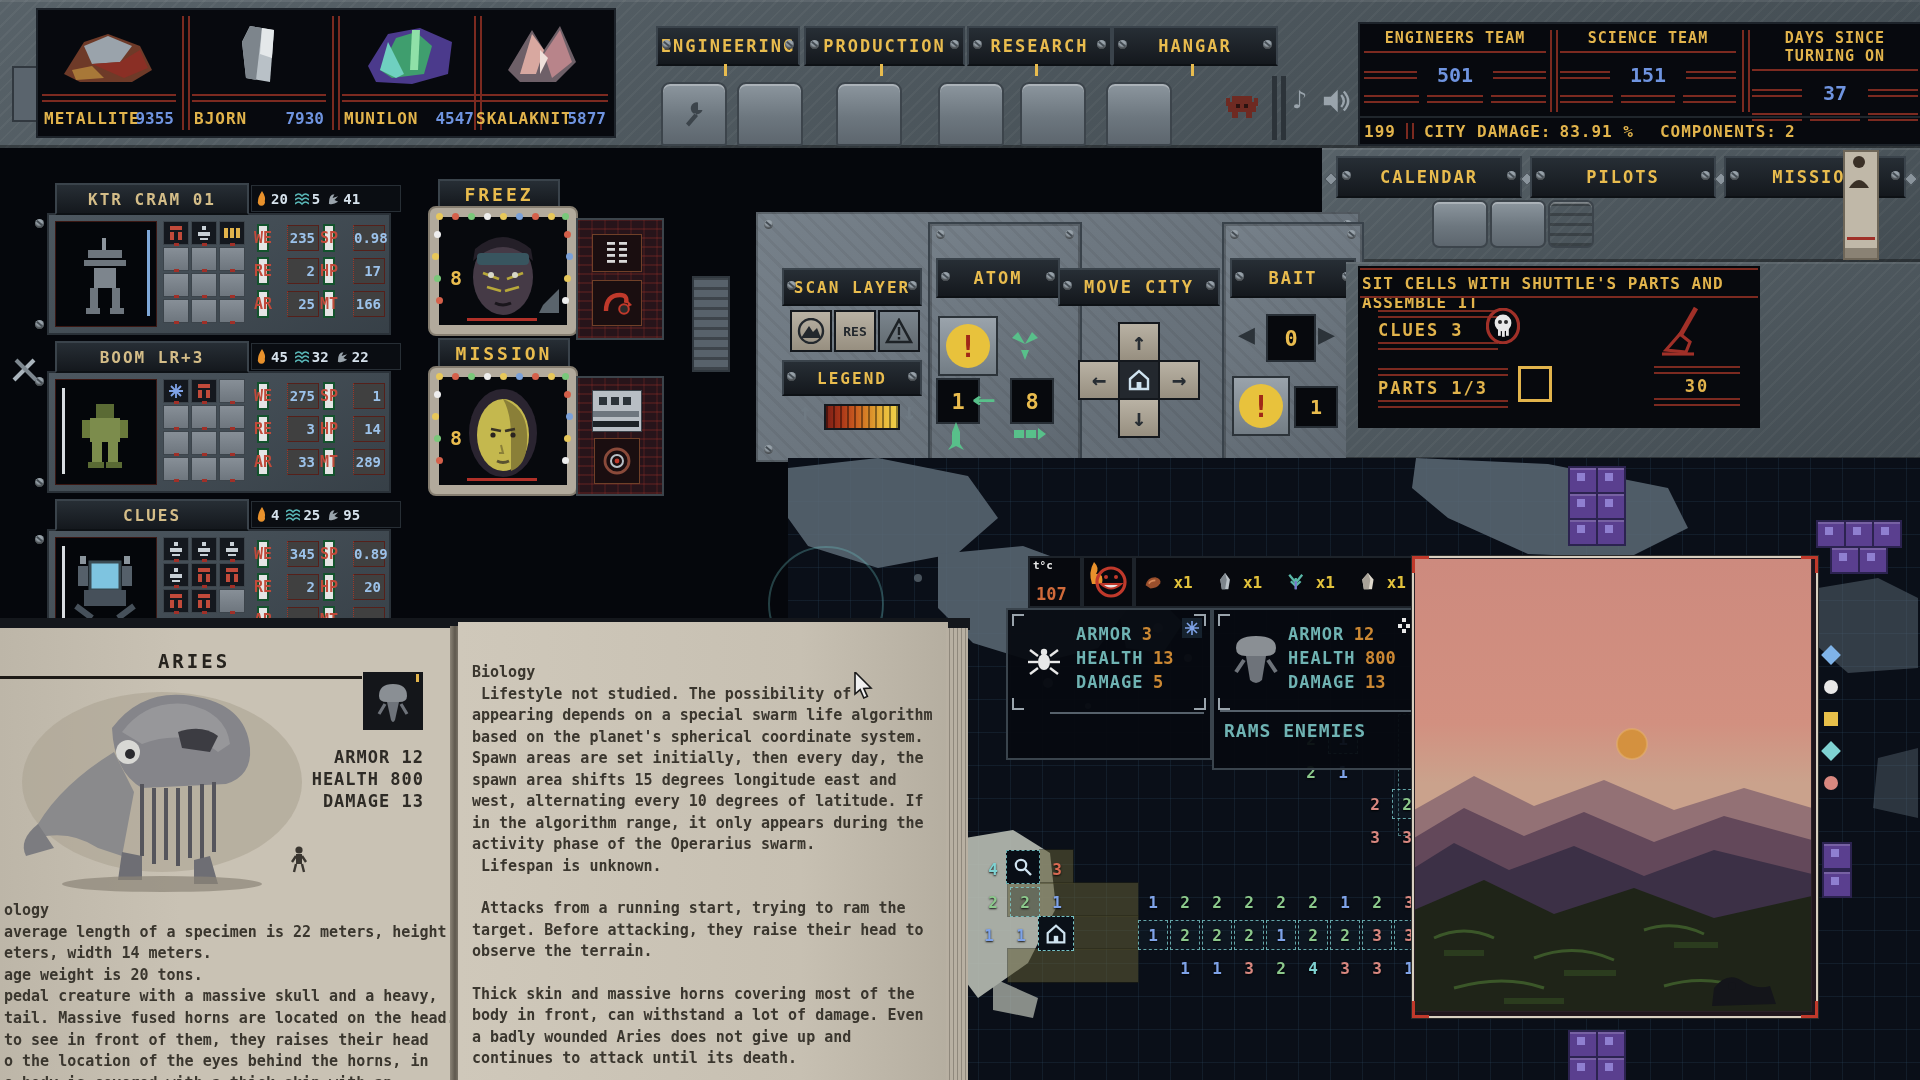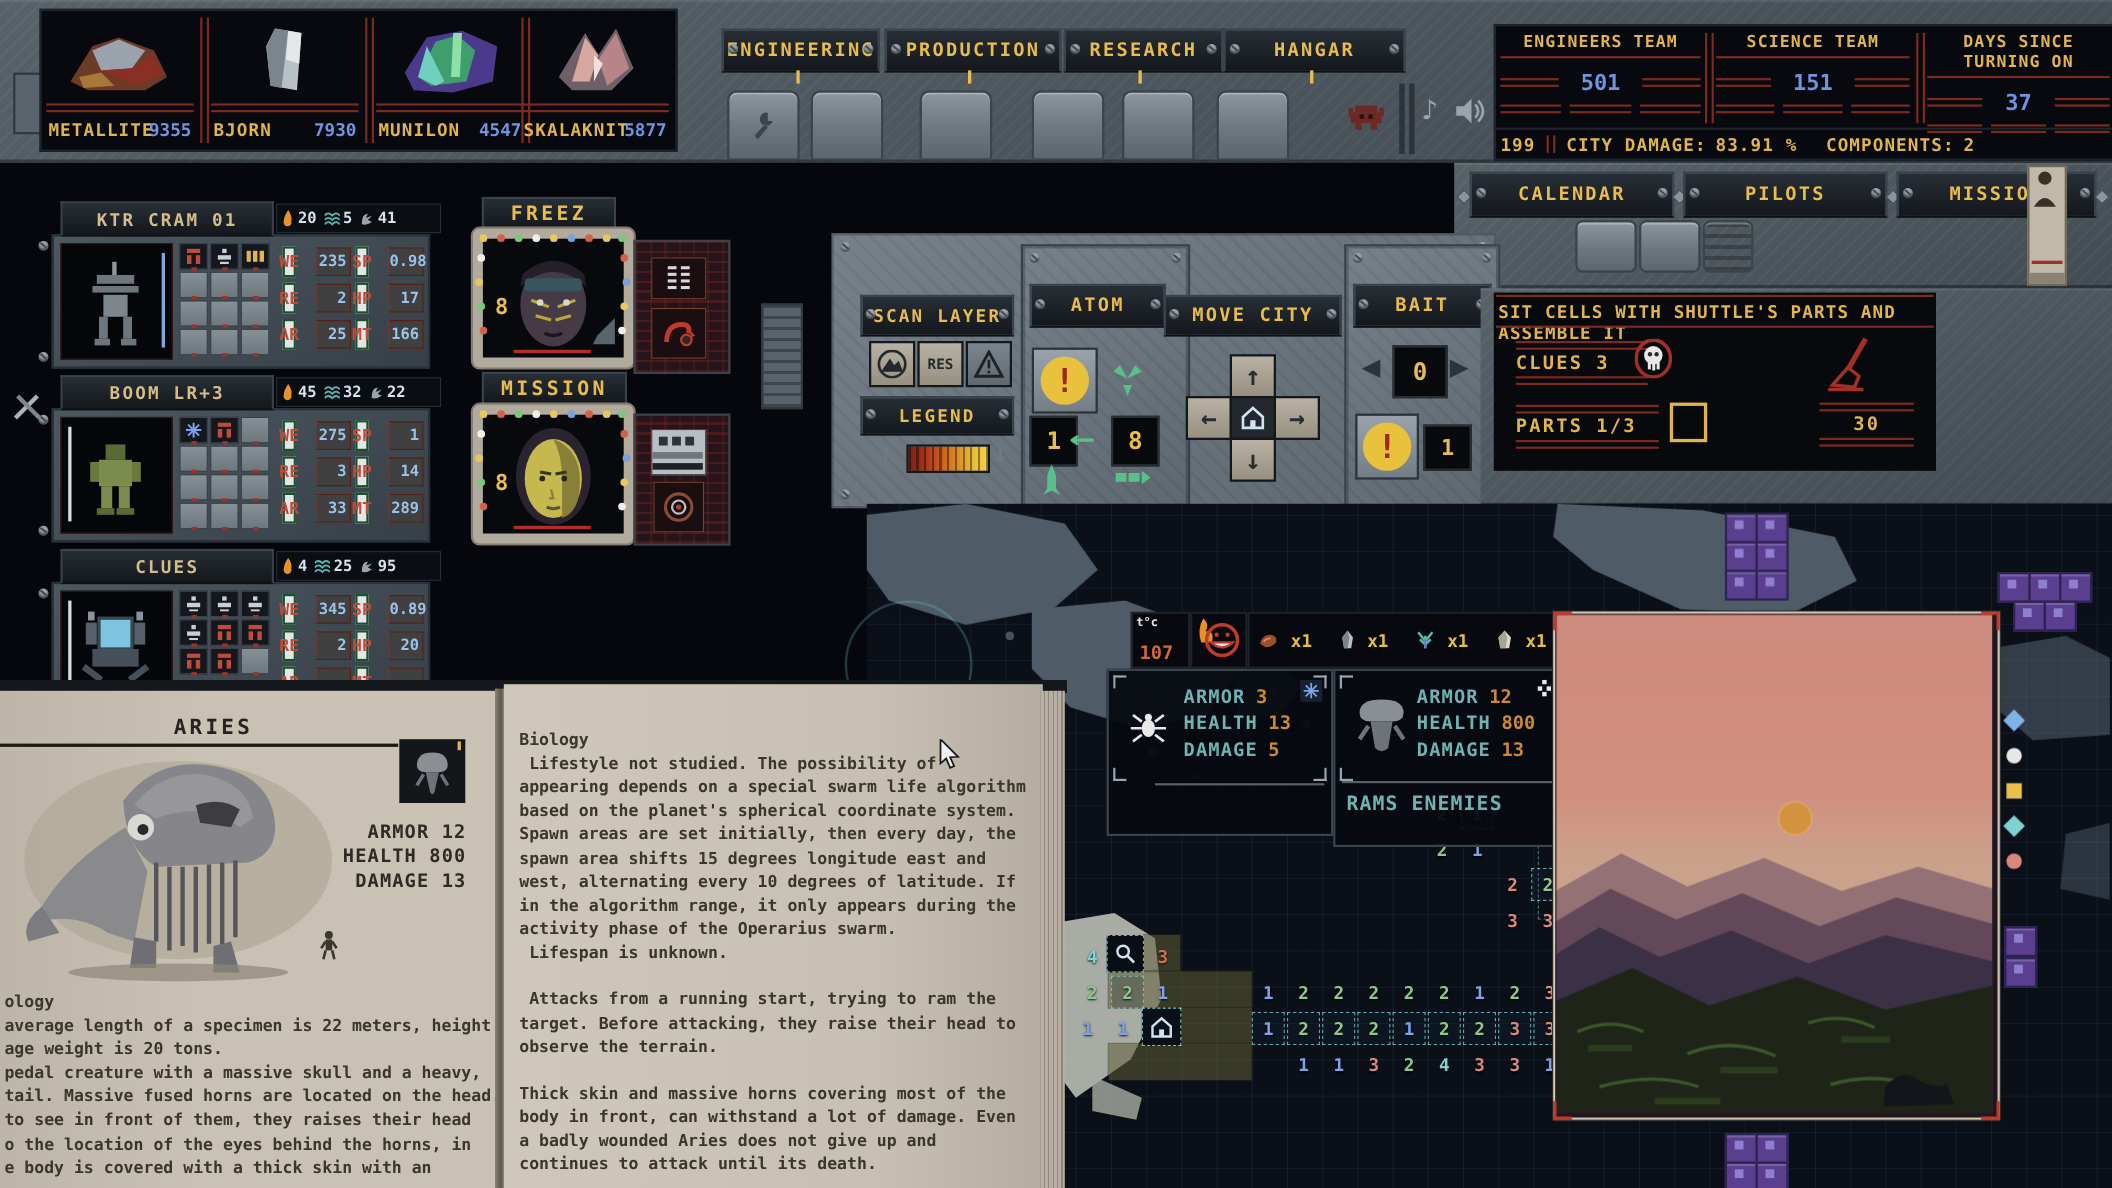--- a/index.html
+++ b/index.html
@@ -1163,20 +1163,21 @@
         <path d="M3 9 L2 13 M6 9 L7 13 M3 5 L1 8 M6 5 L8 8" stroke="#3a3630" stroke-width="1.2"></path>
       </svg>
       <div style="position:absolute;right:28px;top:118px;">
           <div class="bk-stat">ARMOR 12</div>
           <div class="bk-stat">HEALTH 800</div>
           <div class="bk-stat">DAMAGE 13</div>
         </div>
       <div style="position:absolute;left:4px;top:272px;width:460px;">
           <div class="bk-line">ology</div>
           <div class="bk-line">average length of a specimen is 22 meters, height</div>
+          <div class="bk-line">eters, width 14 meters.</div>
           <div class="bk-line">age weight is 20 tons.</div>
           <div class="bk-line">pedal creature with a massive skull and a heavy,</div>
           <div class="bk-line">tail. Massive fused horns are located on the head.</div>
           <div class="bk-line">to see in front of them, they raises their head</div>
           <div class="bk-line">o the location of the eyes behind the horns, in</div>
           <div class="bk-line">e body is covered with a thick skin with an</div>
         </div>
     </div>
     <div class="abs" style="left:450px;top:8px;width:10px;height:454px;background:linear-gradient(90deg,#8a8376,#5f594e,#8a8376);"></div>
     <div class="page" style="left:458px;top:4px;width:490px;height:458px;background:linear-gradient(90deg,#cfc8ba,#c7c0b2 70%,#b5ae a0);background:linear-gradient(90deg,#cfc8ba,#c7c0b2 70%,#b5aea0);">

